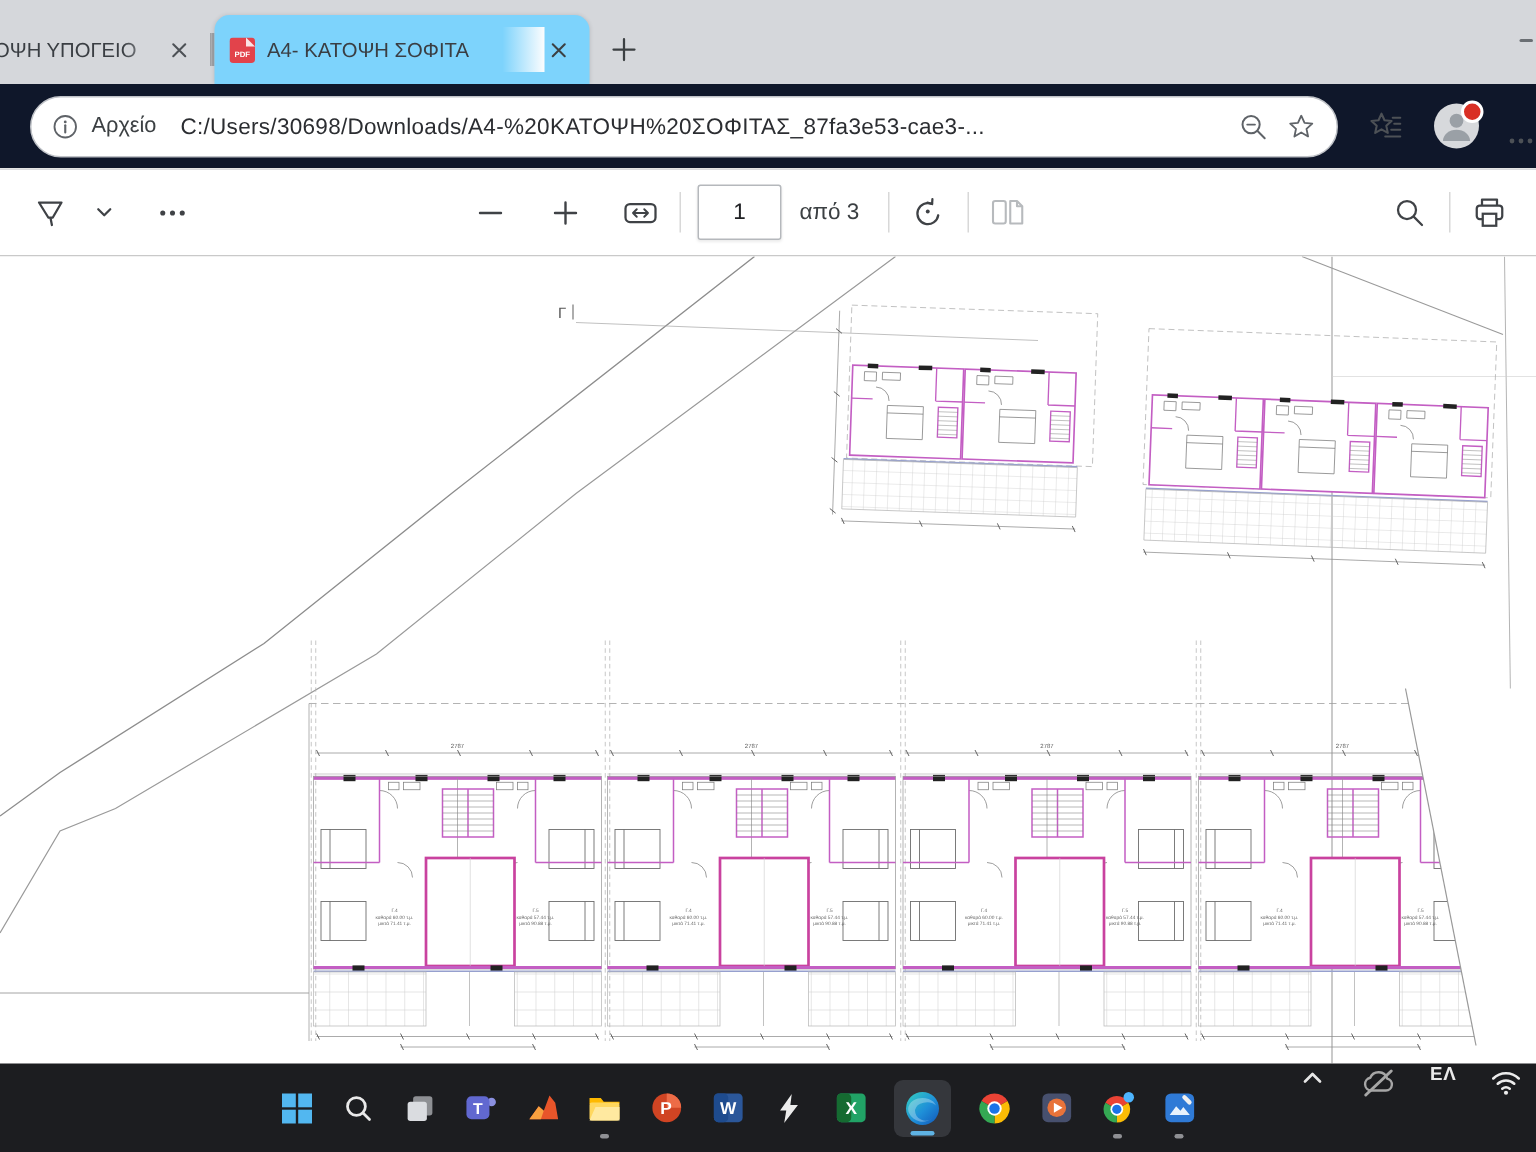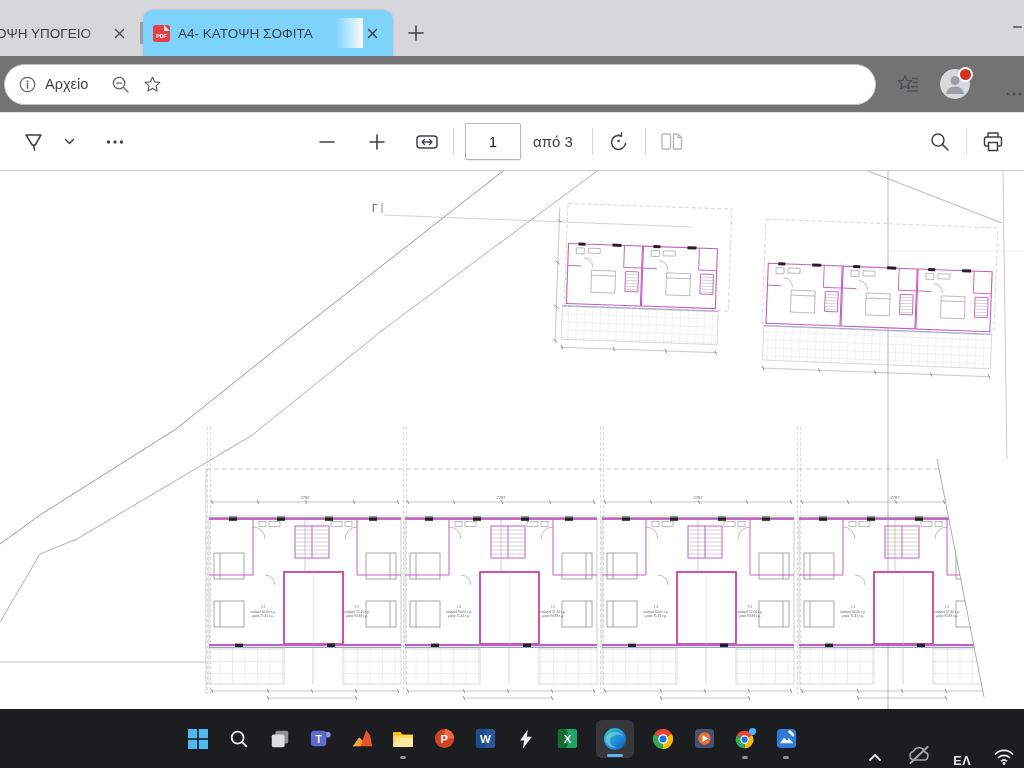--- a/index.html
+++ b/index.html
@@ -13,21 +13,21 @@
   .tab .fadeout{position:absolute;right:30px;top:8px;width:28px;height:30px;background:linear-gradient(to right,rgba(213,215,219,0),#d5d7db)}
   .tab.active{background:#7dd3fc;border-radius:10px 10px 0 0;box-shadow:0 0 3px rgba(0,0,0,.12)}
   .tab.active .fadeout{background:linear-gradient(to right,rgba(252,253,254,0),#fcfdfe)}
   .tab-close{width:22px;height:22px;border:none;background:transparent;display:grid;place-items:center;border-radius:4px;padding:0;margin-left:auto;flex:0 0 auto;cursor:default}
   .tab-sep{width:1px;height:22px;background:#9fa1a5;margin-bottom:12px;flex:0 0 auto}
   .pdficon{flex:0 0 auto;margin-right:8px}
   .newtab{width:30px;height:30px;border:none;background:transparent;display:grid;place-items:center;margin:0 0 8px 8px;padding:0}
   .strip-dash{position:absolute;right:2px;top:26px;width:9px;height:2px;background:#6a6e73;border-radius:1px}
 
   
-  .addr-row{height:57px;background:#737373;border-bottom:1px solid #e4e4e4;display:flex;align-items:center;padding-left:4px;position:relative;flex:0 0 auto;box-sizing:border-box}
+  .addr-row{height:57px;background:#0f172a;border-bottom:1px solid #e4e4e4;display:flex;align-items:center;padding-left:20px;position:relative;flex:0 0 auto;box-sizing:border-box}
   .pill{width:872px;height:41px;border:1.5px solid #bfc2c7;border-radius:21px;display:flex;align-items:center;padding:0 8px 0 14px;box-sizing:border-box;background:#fff;flex:0 0 auto}
   .file-label{font-size:14.5px;color:#3c4043;margin:0 16px 0 9px;flex:0 0 auto}
   .url{font-size:15px;color:#2b2d31;flex:1;white-space:nowrap;overflow:hidden;letter-spacing:.2px}
   .pill-btn,.chrome-btn{border:none;background:transparent;width:32px;height:32px;display:grid;place-items:center;padding:0;flex:0 0 auto}
   .chrome-actions{display:flex;align-items:center;margin-left:16px;gap:16px}
   .avatar{width:30px;height:30px;border-radius:50%;background:#d7d9dc;position:relative;display:grid;place-items:center}
   .avatar .dot{position:absolute;top:-2px;right:-3px;width:11px;height:11px;border-radius:50%;background:#d93025;border:2px solid #fff}
   .dots-cut{position:absolute;right:-6px;top:22px}
 
   
@@ -43,21 +43,21 @@
   .pdf-area{flex:1;position:relative;background:#fff}
   .pdf-area svg{position:absolute;left:0;top:0}
 
   
   .taskbar{height:59px;background:#1c1d20;display:flex;align-items:center;position:relative;flex:0 0 auto}
   .tb-icons{display:flex;gap:17px;margin-left:186px;align-items:center}
   .tico{width:24px;height:24px;position:relative;display:grid;place-items:center;flex:0 0 auto}
   .run-dot{position:absolute;bottom:-8px;left:50%;transform:translateX(-50%);width:6px;height:2.5px;border-radius:2px;background:#8f9094}
   .edge-tile{width:38px;height:38px;background:#35373c;border-radius:6px;display:grid;place-items:center;position:relative;flex:0 0 auto}
   .edge-pill{position:absolute;bottom:1px;left:11px;width:16px;height:3px;border-radius:2px;background:#5fb3e4}
-  .tray{position:absolute;right:8px;top:0;height:59px;display:flex;align-items:flex-end;gap:21px}
+  .tray{position:absolute;right:8px;top:0;height:59px;display:flex;align-items:flex-start;gap:21px}
   .lang{font-size:12.5px;font-weight:600;color:#e9e9e9;letter-spacing:.5px}
 </style>
 </head>
 <body>
 
 <div class="screen">
 
   <div class="tabstrip">
     <div class="tab" style="width:140px;padding-left:2px">
       <span class="tab-title" style="margin-left:-6px">ΟΨΗ ΥΠΟΓΕΙΟ</span>
@@ -98,20 +98,21 @@
   </div>
 
   <div class="addr-row">
     <div class="pill">
       <svg width="17" height="17" viewBox="0 0 18 18">
         <circle cx="9" cy="9" r="7.6" fill="none" stroke="#5f6368" stroke-width="1.3"></circle>
         <circle cx="9" cy="5.6" r="1" fill="#5f6368"></circle>
         <path d="M9 8 V13" stroke="#5f6368" stroke-width="1.5" stroke-linecap="round"></path>
       </svg>
       <span class="file-label">Αρχείο</span>
+      <span class="url">C:/Users/30698/Downloads/A4-%20ΚΑΤΟΨΗ%20ΣΟΦΙΤΑΣ_87fa3e53-cae3-...</span>
       <button class="pill-btn">
         <svg width="21" height="21" viewBox="0 0 22 22">
             <circle cx="9.5" cy="9.5" r="6" fill="none" stroke="#5f6368" stroke-width="1.4"></circle>
             <path d="M14 14 L19 19" stroke="#5f6368" stroke-width="1.4" stroke-linecap="round"></path>
             <path d="M6.8 9.5 H12.2" stroke="#5f6368" stroke-width="1.3" stroke-linecap="round"></path>
           </svg>
       </button>
       <button class="pill-btn">
         <svg width="21" height="21" viewBox="0 0 24 24">
             <path d="M12 3.6 L14.5 9 L20.4 9.6 L16 13.6 L17.2 19.4 L12 16.4 L6.8 19.4 L8 13.6 L3.6 9.6 L9.5 9 Z" fill="none" stroke="#5f6368" stroke-width="1.4" stroke-linejoin="round"></path>

